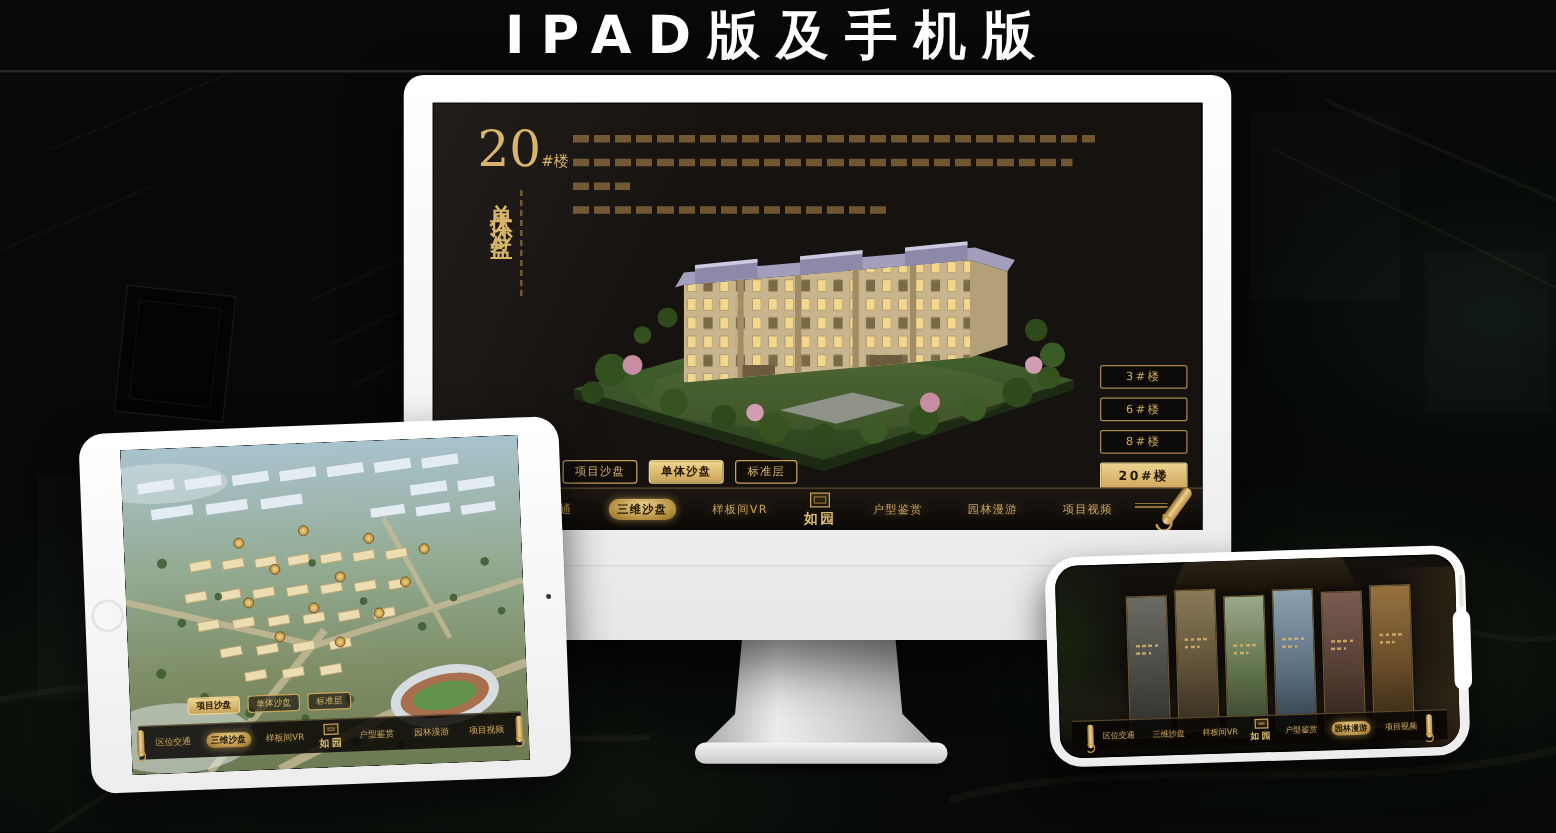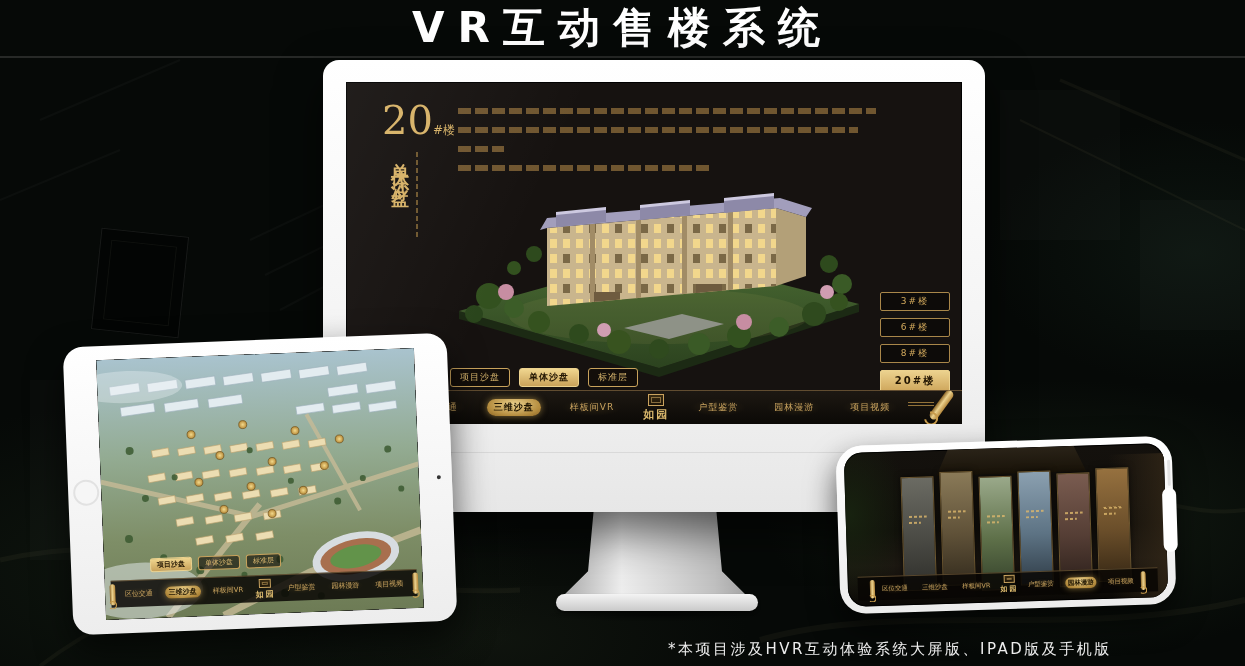--- a/index.html
+++ b/index.html
@@ -145,21 +145,21 @@
     </g>
     <g fill="rgba(255,255,255,.03)">
       <rect x="1000" y="90" width="120" height="150"></rect>
       <rect x="1140" y="200" width="100" height="130"></rect>
       <rect x="30" y="380" width="60" height="180"></rect>
     </g>
   </svg>
   <div class="bg-line"></div>
   <div class="bg-frame"></div>
 
-  <div class="title">VR互动售楼系统</div>
+  <div class="title">IPAD版及手机版</div>
 
   <div class="m-shadow"></div>
   <div class="m-neck"></div>
   <div class="m-base"></div>
   <div class="m-frame">
     <div class="m-screen">
 
       <div class="fl-head">
         <span class="fl-no">20</span><span class="fl-suffix">#楼</span>
       </div>
@@ -454,14 +454,13 @@
         <div class="nav-item">户型鉴赏</div>
         <div class="nav-item active">园林漫游</div>
         <div class="nav-item">项目视频</div>
         <span class="p-handle roller"></span>
       </div>
     </div>
     <div class="p-notch"></div>
     <div class="p-btn"></div>
   </div>
 
-  <div class="footnote">*本项目涉及HVR互动体验系统大屏版、IPAD版及手机版</div>
 </div>
 
 </body></html>

